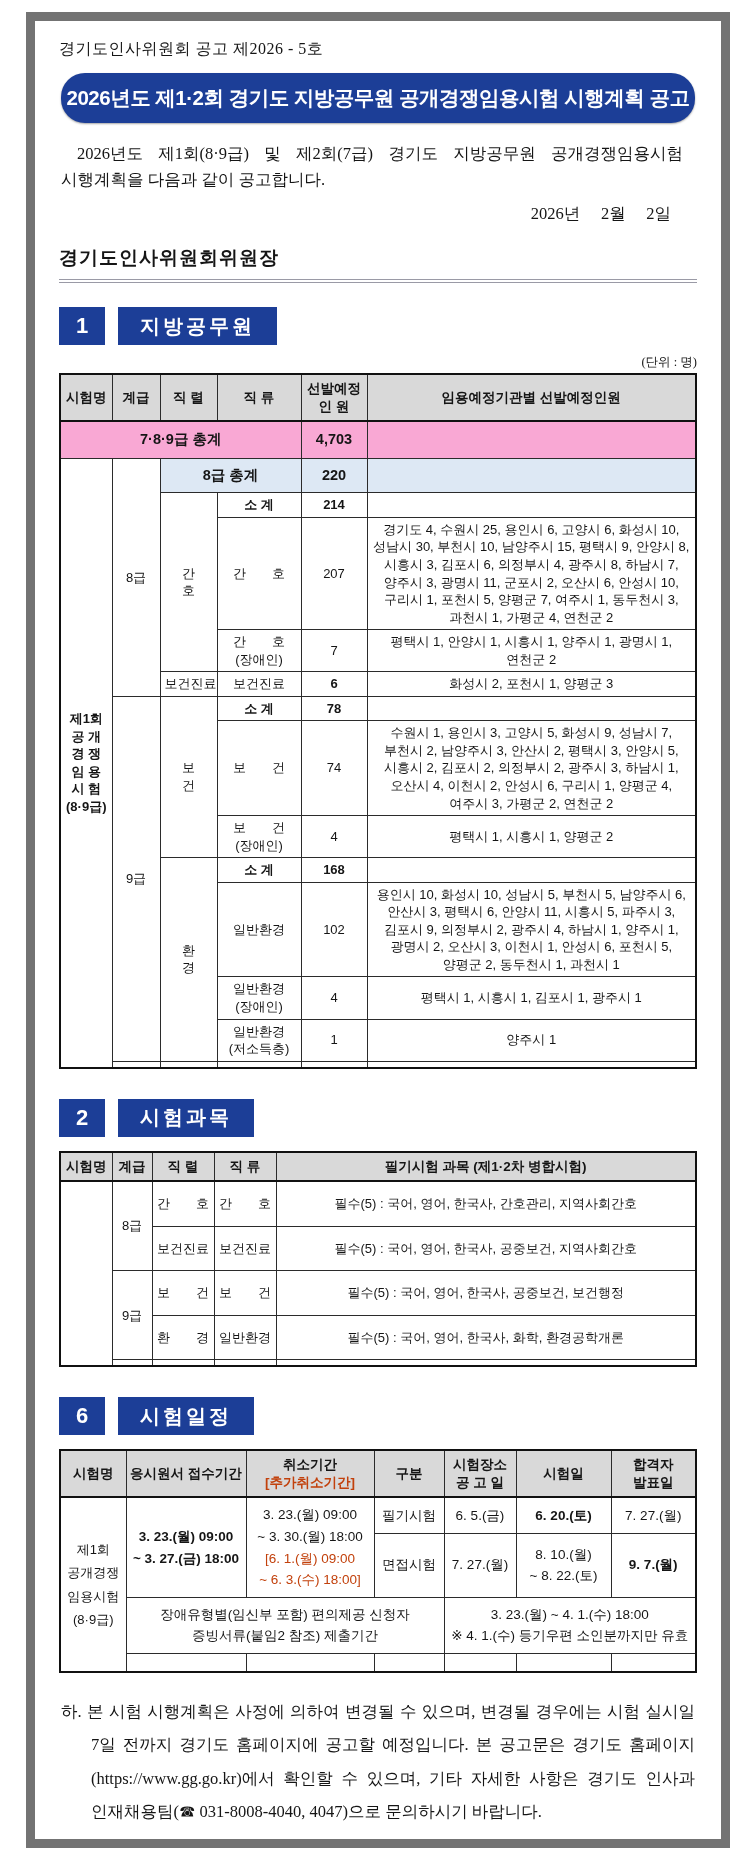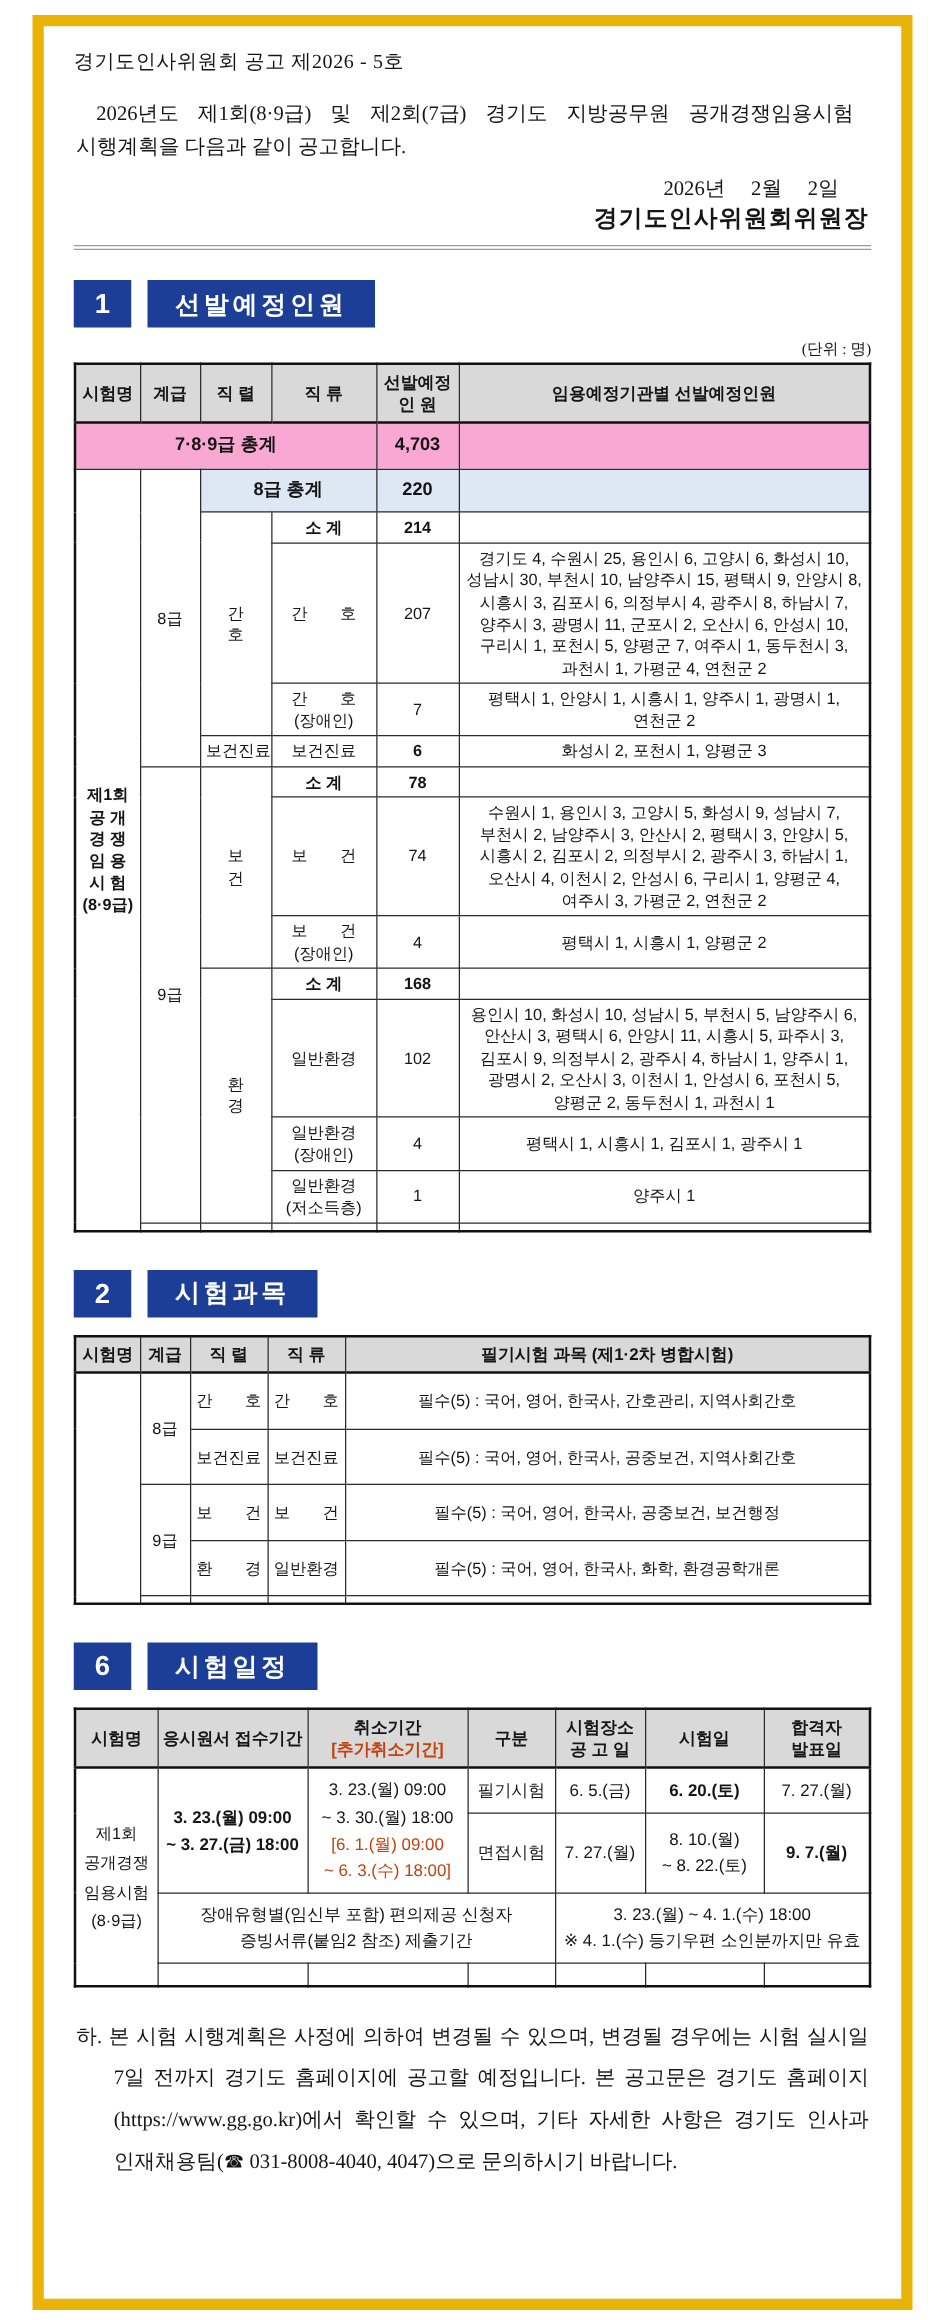--- a/index.html
+++ b/index.html
@@ -2,34 +2,34 @@
 <html><head>
 <meta charset="utf-8">
 <style>
   html,body{margin:0;padding:0;}
   body{
     width:750px;height:1856px;background:#ffffff;overflow:hidden;position:relative;
     font-family:"Liberation Serif","DejaVu Serif",serif;color:#151515;
   }
   .page{
     position:absolute;left:26px;top:12px;width:704px;height:1836px;
-    border:9px solid #eab308;box-sizing:border-box;background:#fff;
+    border:9px solid #737373;box-sizing:border-box;background:#fff;
     padding:18px 24px 3px 24px;
   }
   
   .notice-no{font-size:16px;letter-spacing:.5px;}
   .banner{
     margin:13px 2px 0 2px;background:#1c3e97;border-radius:24px;
     color:#fff;text-align:center;font-family:"Liberation Sans","DejaVu Sans",sans-serif;
     font-weight:bold;font-size:20.5px;padding:11px 4px;letter-spacing:-0.5px;
     box-shadow:0 1px 2px rgba(0,0,0,.35);
   }
   .intro{margin:18px 14px 0 2px;font-size:16.5px;line-height:1.55;text-align:justify;text-indent:16px;word-break:keep-all;}
   .date-line{margin-top:11px;text-align:right;font-size:16.5px;padding-right:26px;}
-  .signer{margin-top:0;text-align:right;font-size:19px;font-weight:bold;letter-spacing:1px;padding-right:2px;}
+  .signer{margin-top:20px;font-size:19px;font-weight:bold;letter-spacing:1px;padding-right:2px;}
   .divider{margin-top:8px;height:2px;border-top:1.5px solid #9a9aa6;border-bottom:1.5px solid #9a9aa6;}
   
   .sec{display:flex;align-items:stretch;gap:13px;margin-top:24px;}
   .sec .num,.sec .ttl{
     background:#1c3e97;color:#fff;font-family:"Liberation Sans","DejaVu Sans",sans-serif;
     font-weight:bold;display:flex;align-items:center;justify-content:center;
   }
   .sec .num{width:46px;height:38px;font-size:22px;}
   .sec .ttl{height:38px;padding:0 22px;font-size:20px;letter-spacing:3px;}
   .unit-note{text-align:right;font-size:12.5px;margin:9px 0 2px 0;}
@@ -62,30 +62,31 @@
     padding-left:30px;text-indent:-30px;word-break:keep-all;
   }
 </style>
 </head>
 <body>
 
 <div class="page">
 
   <div class="notice-no">경기도인사위원회 공고 제2026 - 5호</div>
 
+  <div class="banner">2026년도 제1·2회 경기도 지방공무원 공개경쟁임용시험 시행계획 공고</div>
 
   <div class="intro">2026년도 제1회(8·9급) 및 제2회(7급) 경기도 지방공무원 공개경쟁임용시험 시행계획을 다음과 같이 공고합니다.</div>
 
   <div class="date-line">2026년　 2월　 2일</div>
   <div class="signer">경기도인사위원회위원장</div>
   <div class="divider"></div>
 
   <div class="sec">
     <div class="num">1</div>
-    <div class="ttl">선발예정인원</div>
+    <div class="ttl">지방공무원</div>
   </div>
   <div class="unit-note">(단위 : 명)</div>
 
   <table class="tbl">
     <colgroup>
       <col style="width:52px">
         <col style="width:48px">
         <col style="width:57px">
       <col style="width:84px">
         <col style="width:66px">

